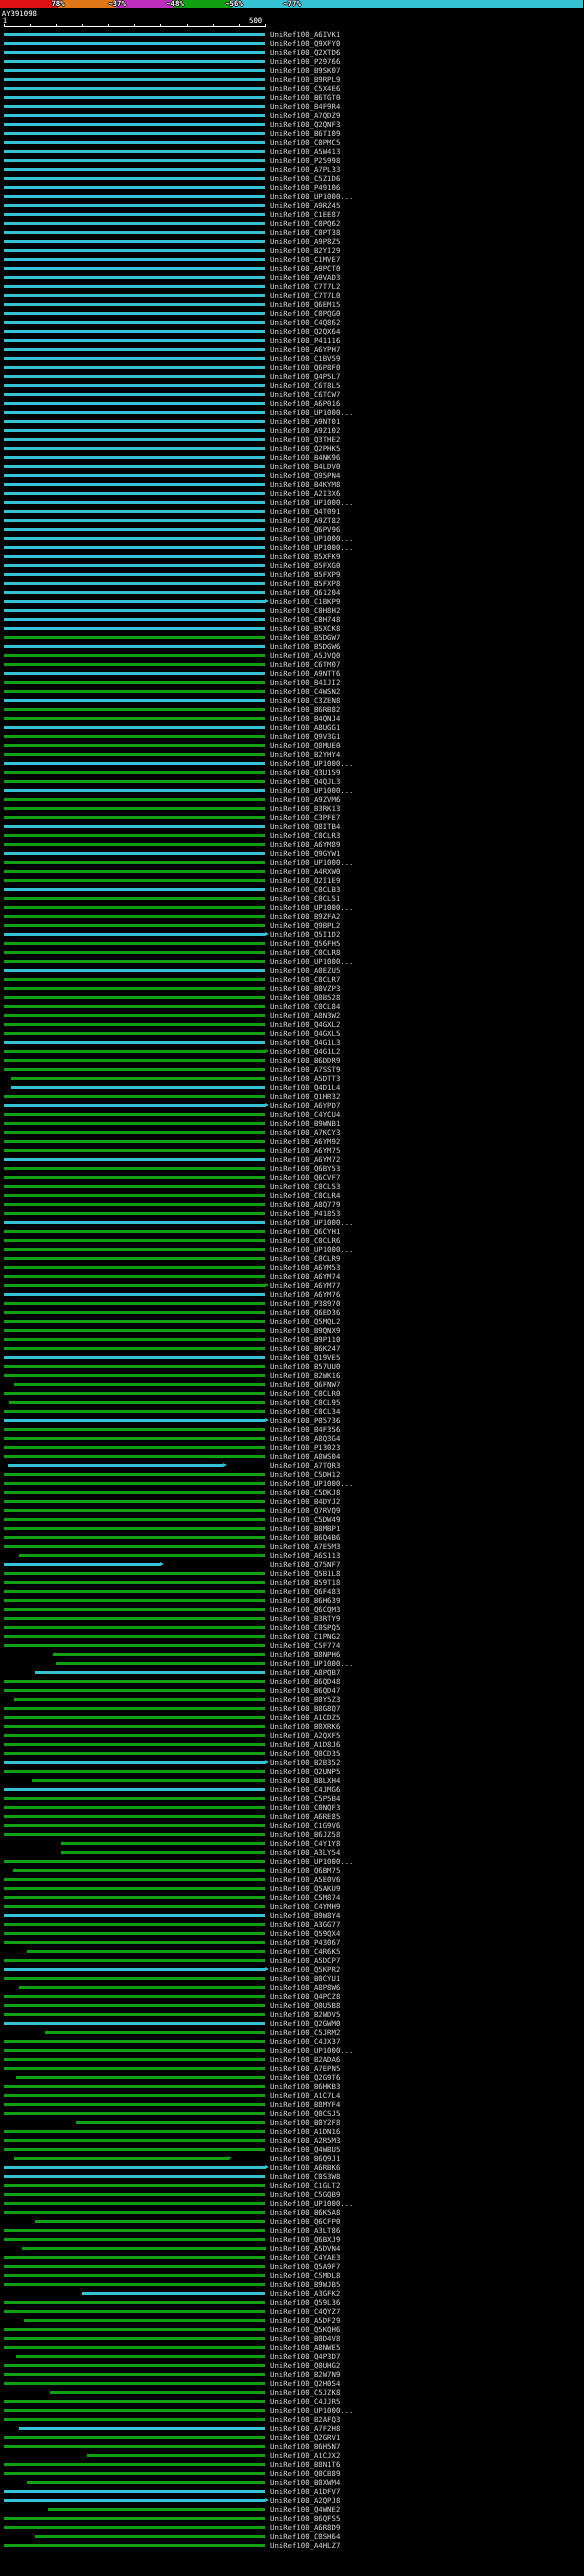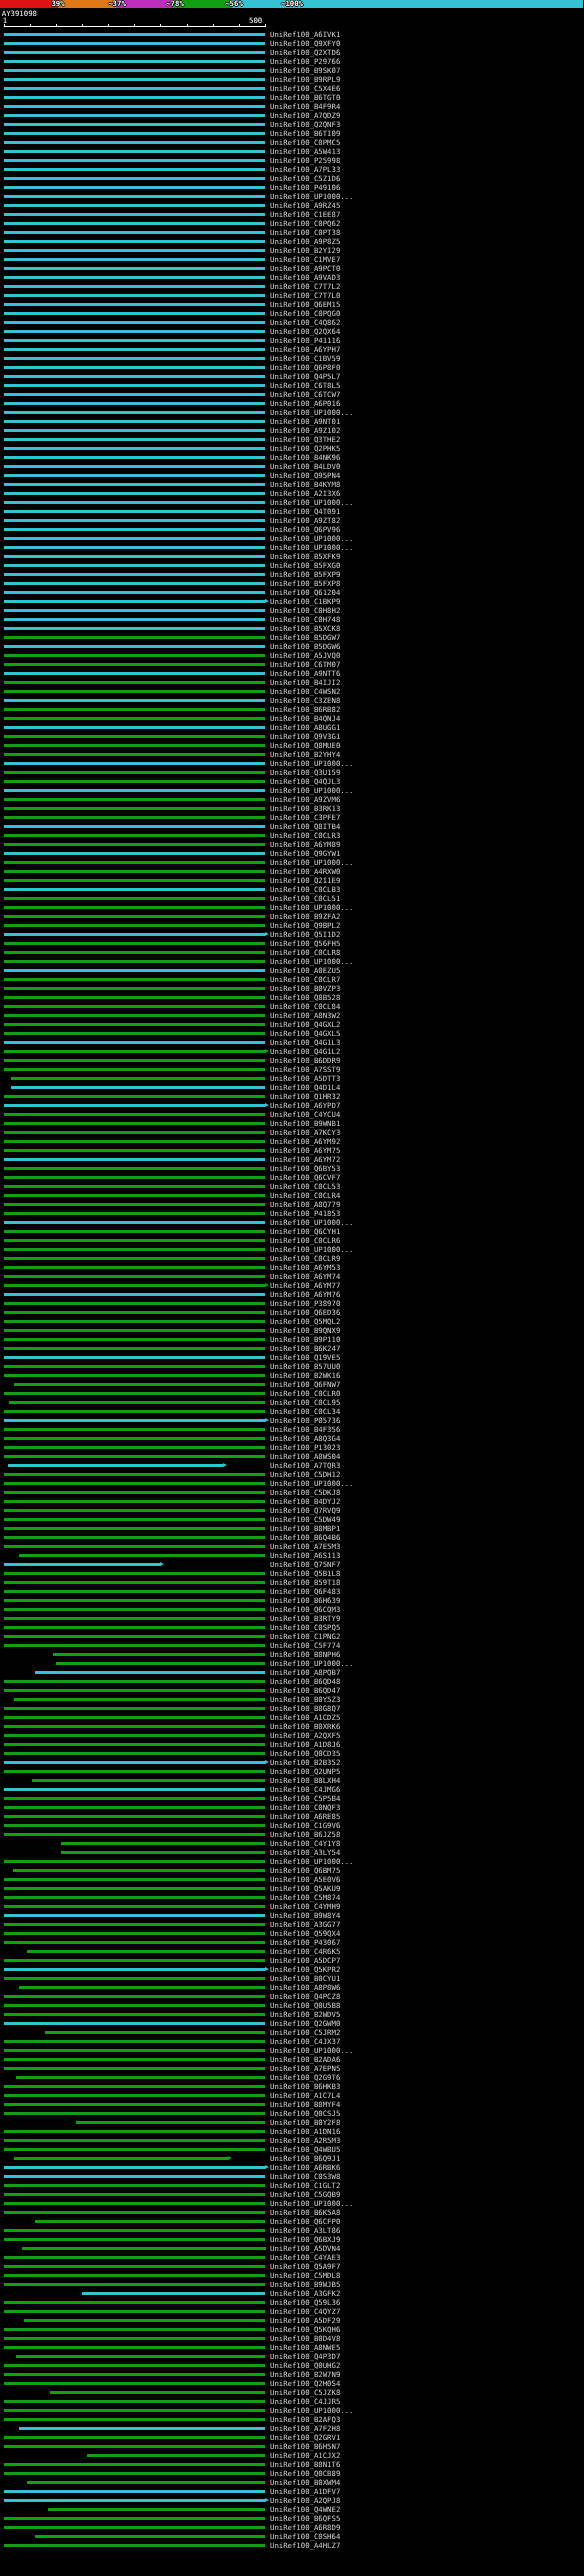--- a/index.html
+++ b/index.html
@@ -33,25 +33,25 @@
 <body>
 
 <div class="screen">
 
   <div id="scalebar" class="scalebar">
       <div class="seg" style="width: 58px; background: rgb(221, 17, 17);"></div>
       <div class="seg" style="width: 58px; background: rgb(224, 120, 24);"></div>
       <div class="seg" style="width: 58px; background: rgb(189, 46, 189);"></div>
       <div class="seg" style="width: 58px; background: rgb(17, 160, 17);"></div>
       <div class="seg" style="width: 351px; background: rgb(53, 194, 210);"></div>
-      <span class="scale-label" style="left: 58px;">39%</span>
+      <span class="scale-label" style="left: 58px;">78%</span>
       <span class="scale-label" style="left: 117px;">~37%</span>
-      <span class="scale-label" style="left: 175px;">~78%</span>
+      <span class="scale-label" style="left: 175px;">~48%</span>
       <span class="scale-label" style="left: 234px;">~56%</span>
-      <span class="scale-label" style="left: 292px;">~100%</span>
+      <span class="scale-label" style="left: 292px;">~77%</span>
     </div>
 
   <div class="qname">AY391098</div>
 
   <div id="ruler" class="ruler">
     <div class="ruler-line"></div>
     <span class="ruler-num" style="left:2.7px">1</span>
     <span class="ruler-num" style="left:249px">500</span>
   <div class="tick" style="left: 3.7px;"></div>
       <div class="tick" style="left: 30px;"></div>

